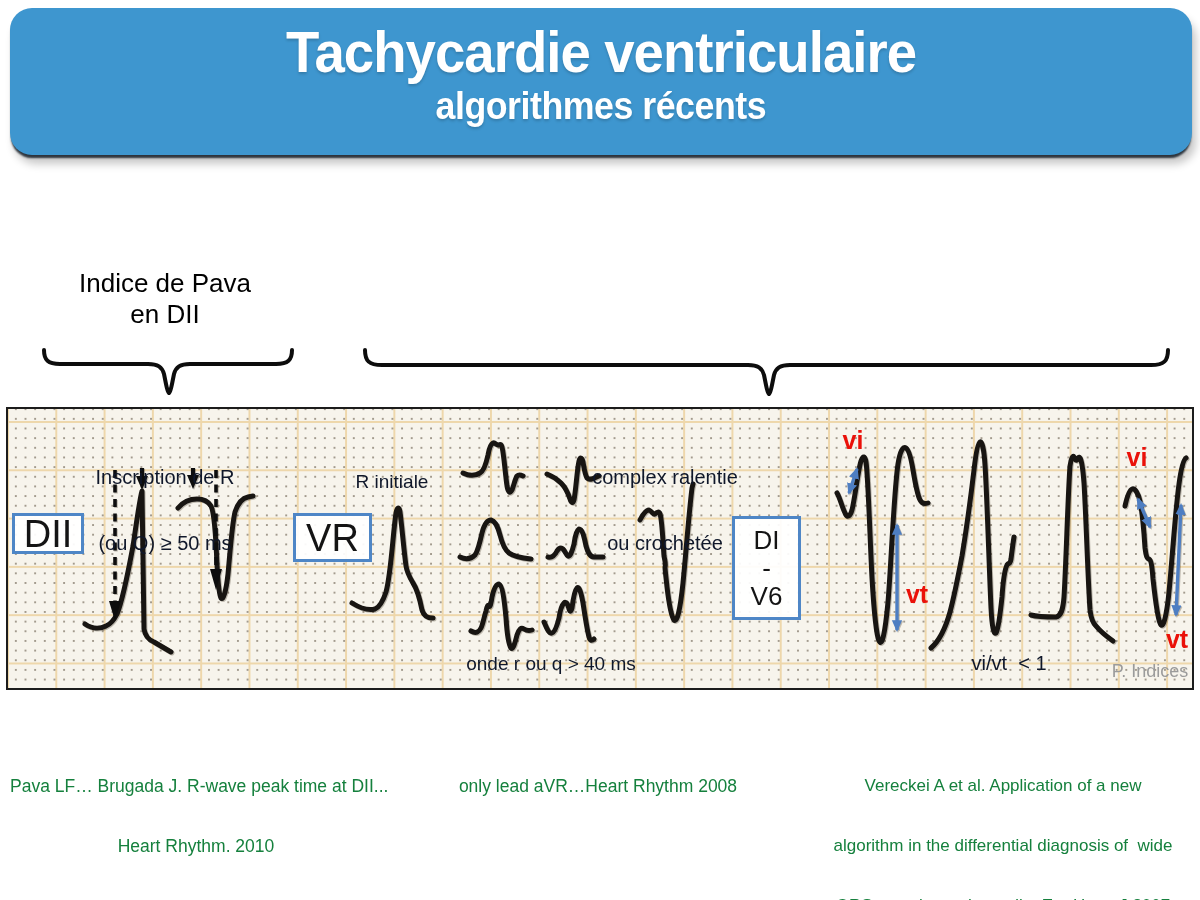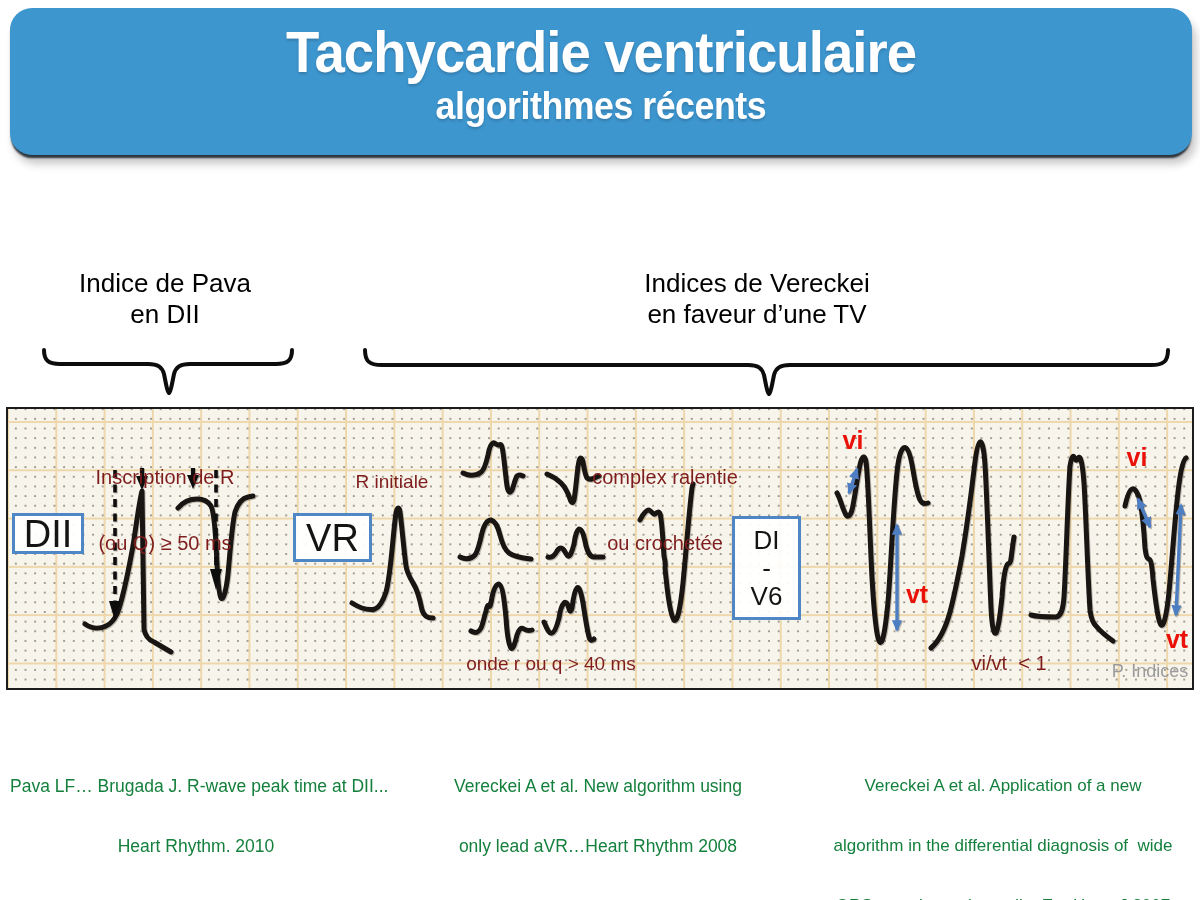--- a/index.html
+++ b/index.html
@@ -32,21 +32,21 @@
        radial-gradient(circle, #a39b8e 1.05px, rgba(0,0,0,0) 1.5px),
        linear-gradient(to right, #eed7ab 2px, rgba(0,0,0,0) 2px),
        linear-gradient(to bottom, #eed7ab 2px, rgba(0,0,0,0) 2px);
      background-size: 9.66px 9.66px, 48.3px 100%, 100% 48.3px;
      background-position: 3px 5px, -1px 0, 0 12px;}
   .wave{position:absolute;inset:0;width:1184px;height:279px;}
   .wave path.tr{fill:none;stroke:#181512;stroke-width:5;stroke-linecap:round;stroke-linejoin:round;}
   .shadowed{filter:drop-shadow(1px 1.5px .5px rgba(40,30,10,.28));}
 
   .ecg-label{position:absolute;transform:translateX(-50%);white-space:pre;text-align:center;
-             font-size:20px;line-height:22px;color:#7f1d1d;}
+             font-size:20px;line-height:22px;color:#0f172a;}
   .ecg-label.small{font-size:19px;}
   .red-label{position:absolute;transform:translateX(-50%);font-size:25px;line-height:25px;
              font-weight:700;color:var(--red,#ea1109);white-space:nowrap;}
   .watermark{position:absolute;transform:translateX(-50%);font-size:18px;color:#9b9b9b;white-space:nowrap;}
 
   .lead-box{position:absolute;border:3px solid var(--box-blue,#4e86c6);background:rgba(255,255,255,.93);
             display:flex;align-items:center;justify-content:center;color:#141414;box-sizing:border-box;}
   .lead-box.big{font-size:38px;line-height:38px;}
   .lead-box.tall{flex-direction:column;font-size:26px;line-height:28px;}
 
@@ -62,24 +62,20 @@
 <div class="stage">
 
   <div class="banner">
     <div class="banner-title"><span>Tachycardie ventriculaire</span></div>
     <div class="banner-sub"><span>algorithmes récents</span></div>
   </div>
 
   <div class="sec-label pava">
     <div>Indice de Pava</div>
     <div>en DII</div>
-  </div>
-  <div class="sec-label vereckei">
-    <div>Indices de Vereckei</div>
-    <div>en faveur d’une TV</div>
   </div>
 
   <svg class="overlay-svg" viewBox="0 0 1200 900">
     <g fill="none" stroke="#0d0d0d" stroke-width="4" stroke-linecap="round" stroke-linejoin="round">
       <path d="M 44,350 C 44,360 48,364 60,364 L 148,364 C 158,364 162,367 164,374 L 166,384 C 167,389 168,392 169,393 C 170,392 171,389 172,384 L 174,374 C 176,367 180,364 190,364 L 276,364 C 288,364 292,360 292,350"></path>
       <path d="M 365,350 C 365,361 369,365 382,365 L 748,365 C 758,365 762,368 764,375 L 766,385 C 767,390 768,393 769,394 C 770,393 771,390 772,385 L 774,375 C 776,368 780,365 790,365 L 1151,365 C 1164,365 1168,361 1168,350"></path>
     </g>
   </svg>
 
   <div class="ecg">
@@ -161,21 +157,20 @@
     <div class="red-label" style="left:1169px;top:218px;">vt</div>
     <div class="ecg-label" style="left:1001px;top:243px;">vi/vt  &lt; 1</div>
     <div class="watermark" style="left:1142px;top:252px;">P. Indices</div>
   </div>
 
   <div class="citation c1">
     <div>Pava LF… Brugada J. R-wave peak time at DII...</div>
     <div>Heart Rhythm. 2010</div>
   </div>
   <div class="citation c2">
-    <div>Vereckei A et al. New algorithm using</div>
     <div>only lead aVR…Heart Rhythm 2008</div>
   </div>
   <div class="citation c3">
     <div>Vereckei A et al. Application of a new</div>
     <div>algorithm in the differential diagnosis of  wide</div>
     <div>QRS complex tachycardia. Eur Heart J 2007</div>
   </div>
 
 </div>
 

